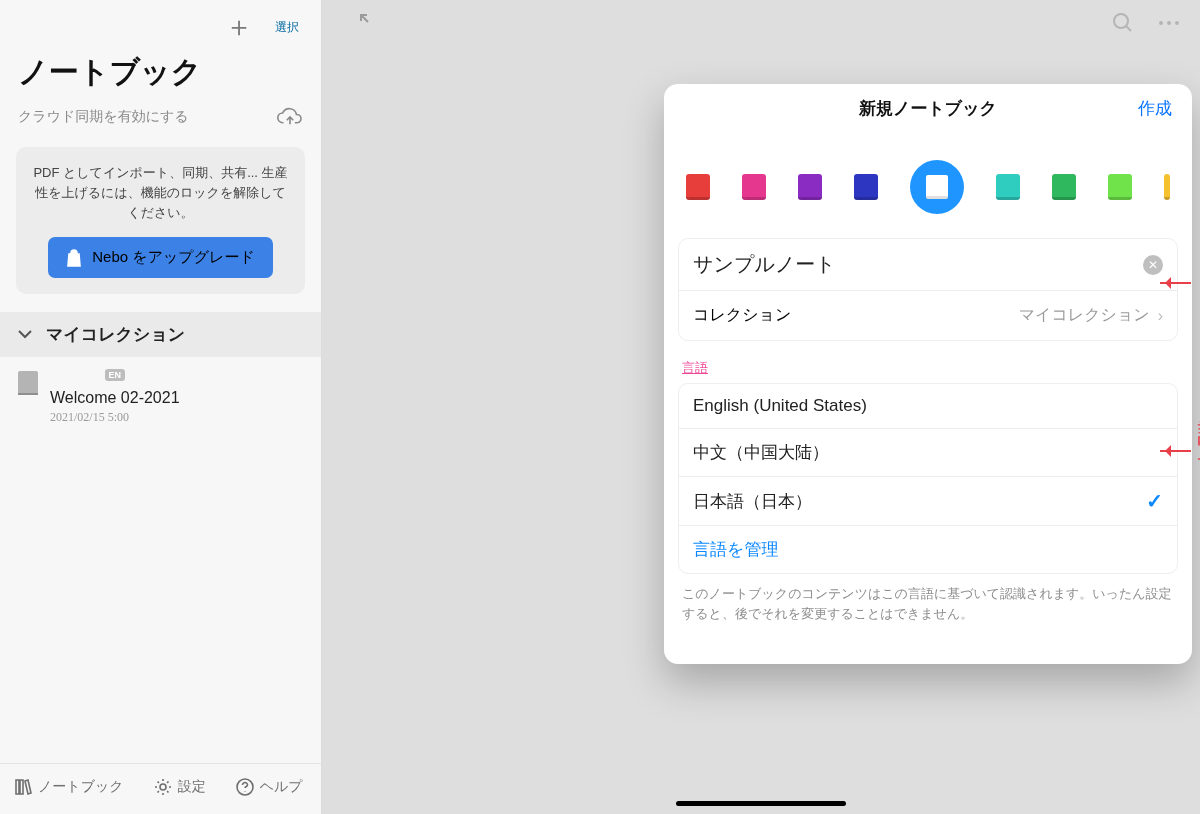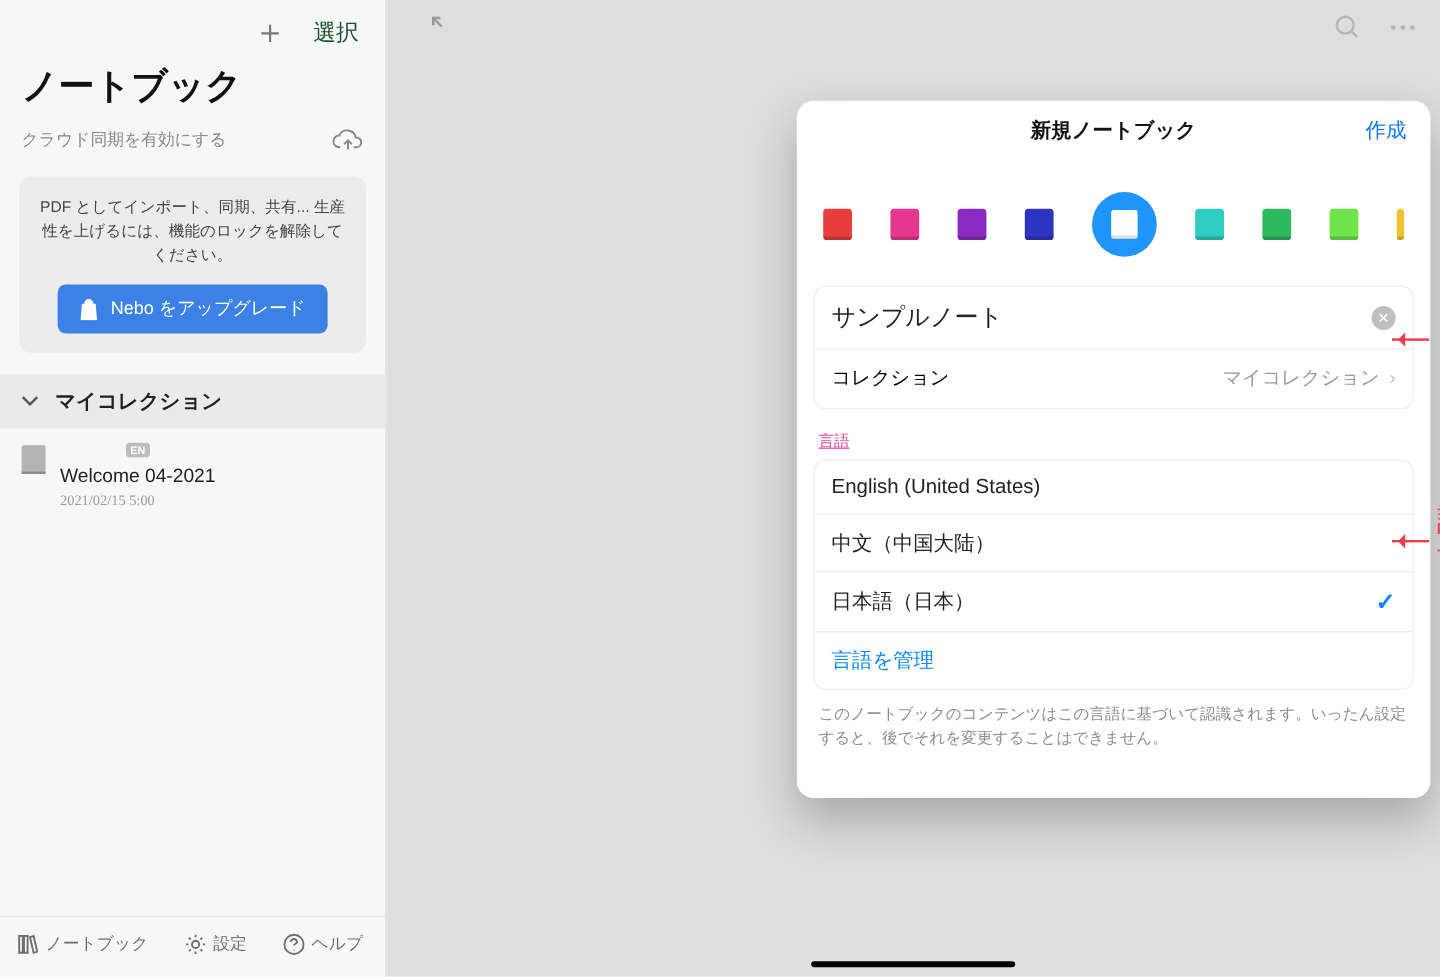--- a/index.html
+++ b/index.html
@@ -3,27 +3,27 @@
 <meta charset="utf-8">
 <style>
   * { box-sizing: border-box; margin: 0; padding: 0; }
   html, body { width: 1200px; height: 814px; overflow: hidden; font-family: -apple-system, "Helvetica Neue", Arial, sans-serif; background:#fff; }
   .app { display:flex; width:100%; height:100%; }
 
   
   .sidebar { width:322px; height:100%; background:#f7f7f7; border-right:1px solid #dcdcdc; display:flex; flex-direction:column; }
   .sidebar-top { display:flex; justify-content:flex-end; align-items:center; gap:22px; padding:10px 22px 0 22px; height:44px;}
   .plus-ico { font-size:28px; color:#7a7a7a; font-weight:300; line-height:1; }
-  .select-label { color:#14532d; font-size:19px; }
+  .select-label { color:#0369a1; font-size:12px; }
   .sb-title { font-size:30px; font-weight:700; padding:8px 18px 10px 18px; color:#111;}
   .cloud-row { display:flex; justify-content:space-between; align-items:center; padding:4px 18px 12px 18px; color:#8a8a8a; font-size:14px;}
   .cloud-ico { width:26px; height:20px; }
   .promo-box { margin:8px 16px 18px 16px; background:#ececec; border-radius:10px; padding:16px 14px 16px 14px; text-align:center; }
   .promo-text { font-size:13px; line-height:1.55; color:#444; margin-bottom:14px;}
-  .upgrade-btn { display:inline-flex; align-items:center; gap:10px; background:#3c82e6; color:#ffffff; font-size:15px; border:none; border-radius:7px; padding:11px 18px; cursor:pointer;}
+  .upgrade-btn { display:inline-flex; align-items:center; gap:10px; background:#3c82e6; color:#000000; font-size:15px; border:none; border-radius:7px; padding:11px 18px; cursor:pointer;}
   .bag-ico { width:16px; height:18px;}
   .collection-header { display:flex; align-items:center; gap:14px; background:#eaeaea; padding:11px 18px; font-weight:700; font-size:17px; color:#222;}
   .chev-down { width:14px; height:9px;}
   .note-item { display:flex; gap:12px; align-items:flex-start; padding:12px 18px;}
   .note-thumb { width:20px; height:24px; background:#b4b4b4; border-radius:2px; margin-top:2px; position:relative;}
   .note-thumb::before { content:""; position:absolute; left:0; bottom:0; right:0; height:2px; background:#8f8f8f;}
   .note-main { display:flex; flex-direction:column; gap:3px;}
   .note-line1 { display:flex; align-items:center; gap:8px;flex-direction:column;}
   .lang-badge { font-size:9px; font-weight:700; background:#bdbdbd; color:#fff; border-radius:3px; padding:1px 4px;}
   .note-title { font-size:16px; color:#222;}
@@ -109,21 +109,21 @@
           <path d="M1 1l6 6 6-6" fill="none" stroke="#555" stroke-width="2"></path>
         </svg>
       <span>マイコレクション</span>
     </div>
 
     <div class="note-item">
       <div class="note-thumb"></div>
       <div class="note-main">
         <div class="note-line1">
           <span class="lang-badge">EN</span>
-          <span class="note-title">Welcome 04-2021</span>
+          <span class="note-title">Welcome 02-2021</span>
         </div>
         <span class="note-date">2021/02/15 5:00</span>
       </div>
     </div>
 
     <div class="sidebar-spacer"></div>
 
     <div class="sidebar-bottom">
       <div class="sb-bot-item">
         <svg class="sb-bot-ico" viewBox="0 0 18 18">

